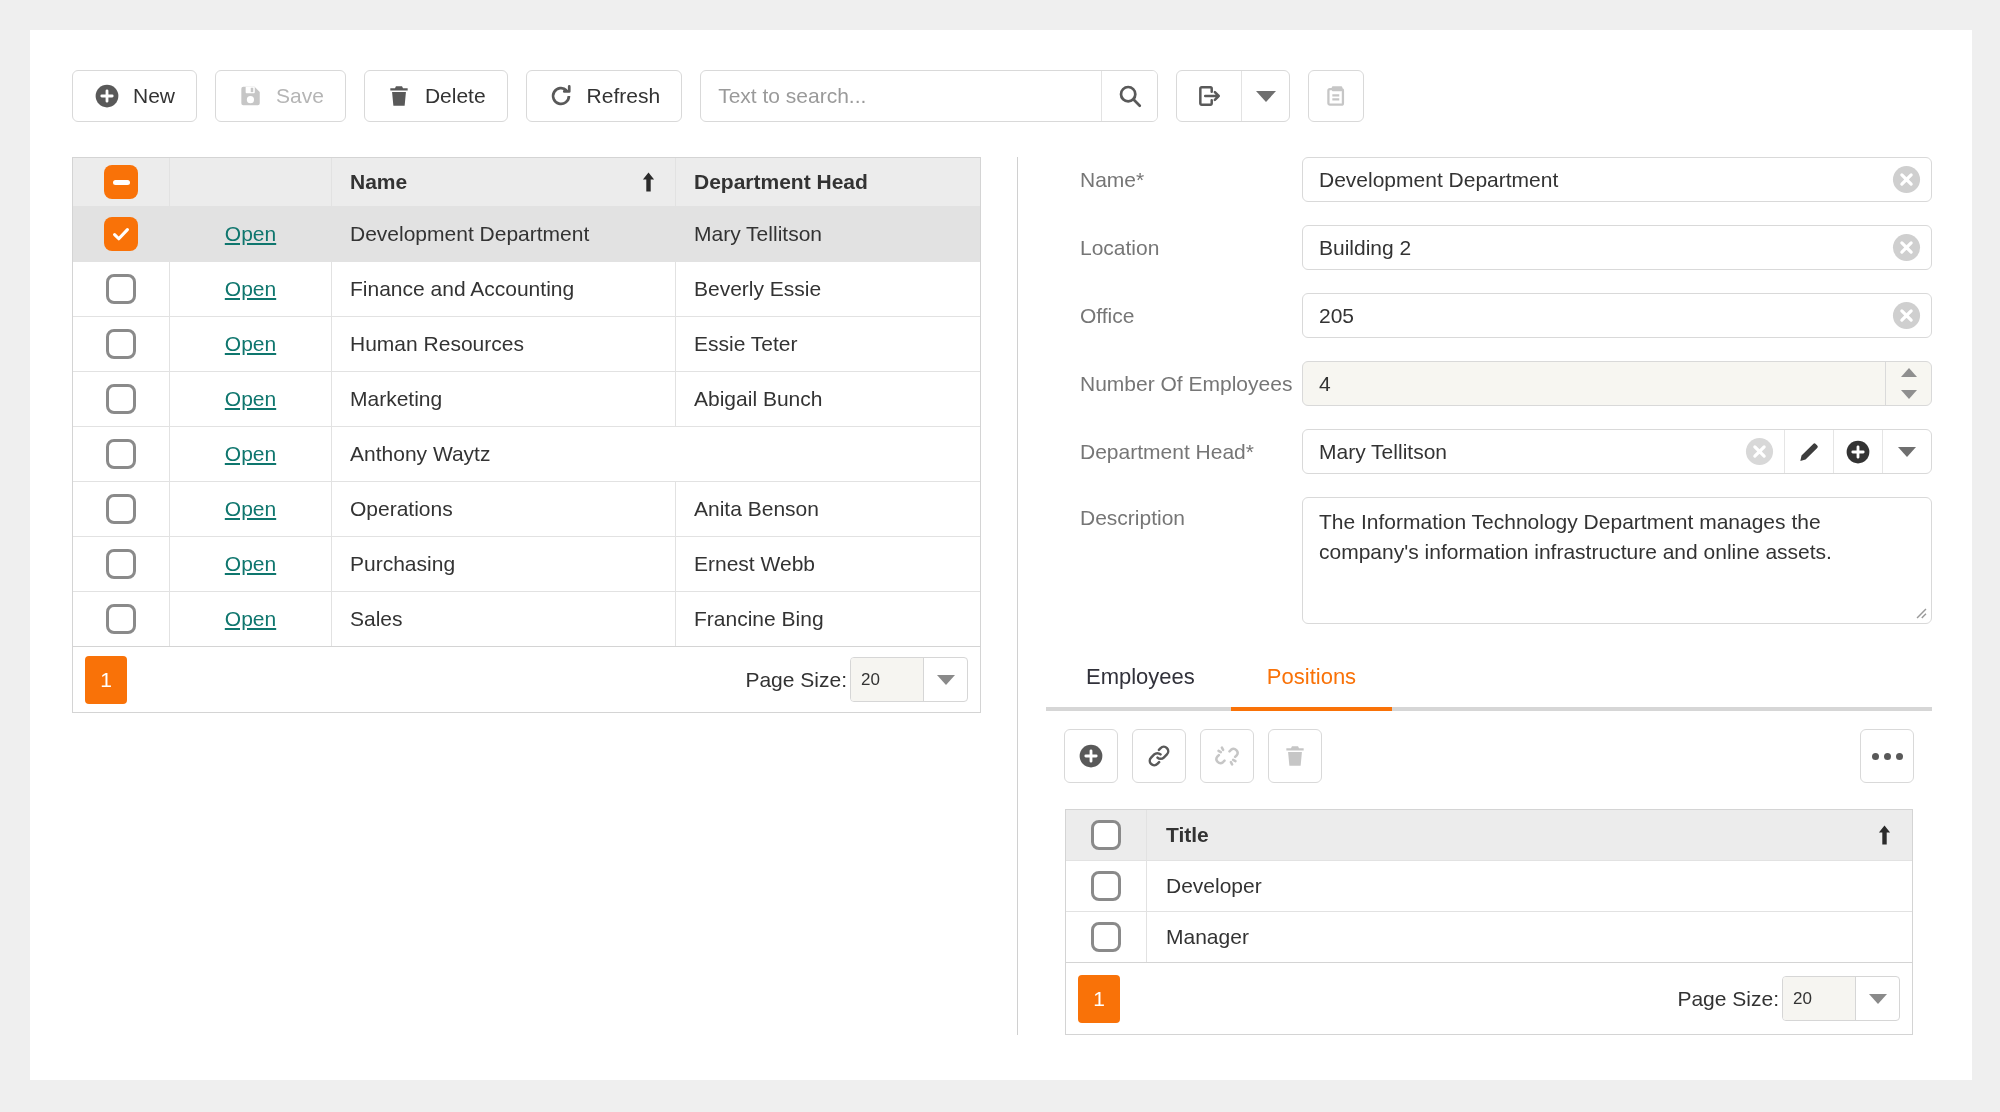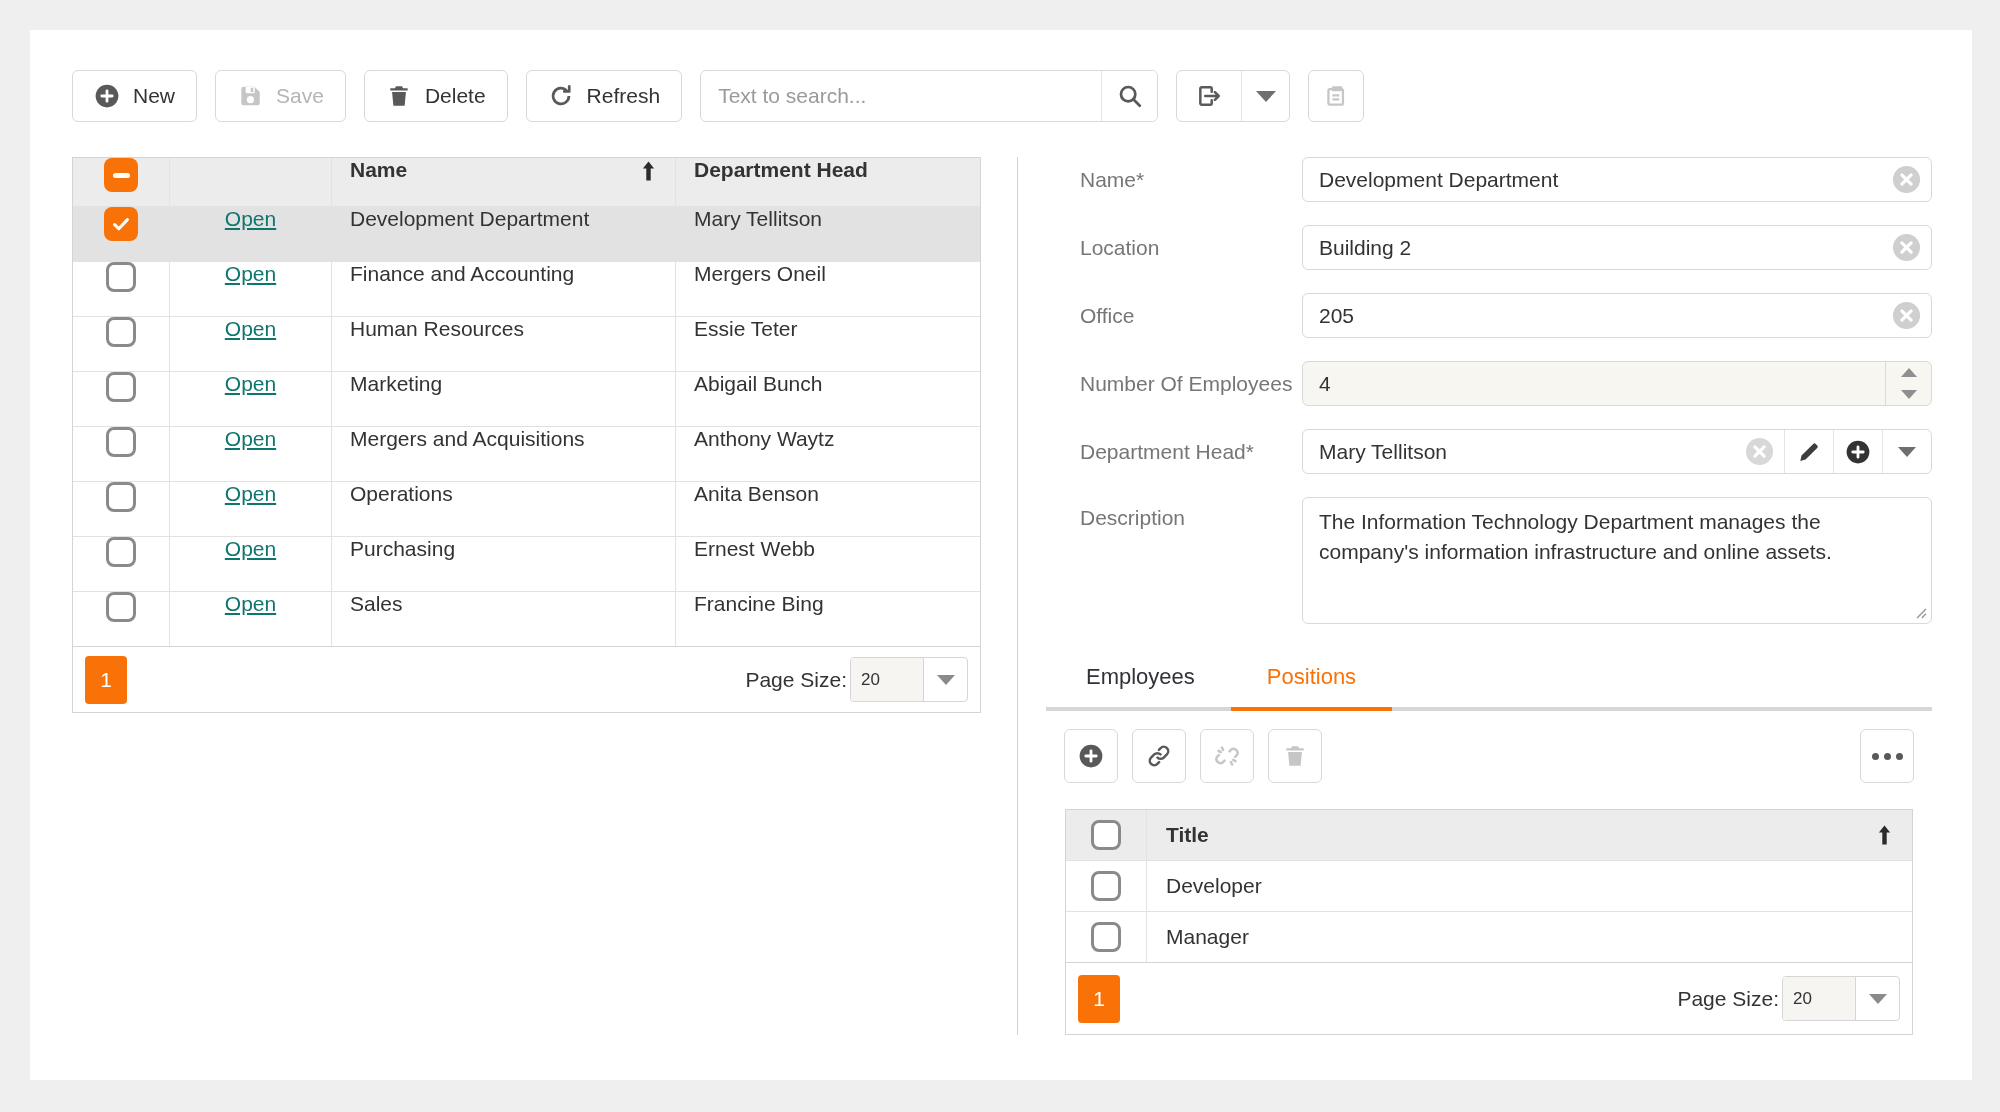--- a/index.html
+++ b/index.html
@@ -73,21 +73,21 @@
   :root { --accent: #f97208; --grid-border: #e2e2e2; --outer-border: #d4d4d4; }
 
   
   .dept-grid {
     position: absolute; left: 42px; top: 127px; width: 909px;
     border: 1px solid var(--outer-border); background: #fff;
   }
   .dg-row { display: grid; grid-template-columns: 96px 162px 344px 1fr; }
   .dg-row + .dg-row { border-top: 1px solid var(--grid-border); }
   .dg-cell {
-    display: flex; align-items: flex-start; height: 54px; padding: 0 18px;
+    display: flex; align-items: center; height: 54px; padding: 0 18px;
     font-size: 21px; color: #333; overflow: hidden; white-space: nowrap;
   }
   .dg-cell + .dg-cell { border-left: 1px solid var(--grid-border); }
   .dg-header .dg-cell { height: 48px; background: #ececec; font-weight: 600; }
   .cell-center { justify-content: center; padding: 0; }
   .row-selected .dg-cell { background: #e2e2e2; }
   .open-link { color: #0f766e; text-decoration: underline; cursor: pointer; }
   .sort-arrow { width: 17px; height: 26px; color: #2b2b2b; flex: none; }
   .head-flex { justify-content: space-between; }
 
@@ -330,21 +330,21 @@
     </div>
 
     <div class="dg-row">
       <div class="dg-cell cell-center">
           <span class="cb"></span>
         </div>
       <div class="dg-cell cell-center">
           <span class="open-link">Open</span>
         </div>
       <div class="dg-cell">Finance and Accounting</div>
-      <div class="dg-cell">Mergers Oneil</div>
+      <div class="dg-cell">Beverly Essie</div>
     </div>
 
     <div class="dg-row">
       <div class="dg-cell cell-center">
           <span class="cb"></span>
         </div>
       <div class="dg-cell cell-center">
           <span class="open-link">Open</span>
         </div>
       <div class="dg-cell">Human Resources</div>
@@ -362,21 +362,20 @@
       <div class="dg-cell">Abigail Bunch</div>
     </div>
 
     <div class="dg-row">
       <div class="dg-cell cell-center">
           <span class="cb"></span>
         </div>
       <div class="dg-cell cell-center">
           <span class="open-link">Open</span>
         </div>
-      <div class="dg-cell">Mergers and Acquisitions</div>
       <div class="dg-cell">Anthony Waytz</div>
     </div>
 
     <div class="dg-row">
       <div class="dg-cell cell-center">
           <span class="cb"></span>
         </div>
       <div class="dg-cell cell-center">
           <span class="open-link">Open</span>
         </div>

